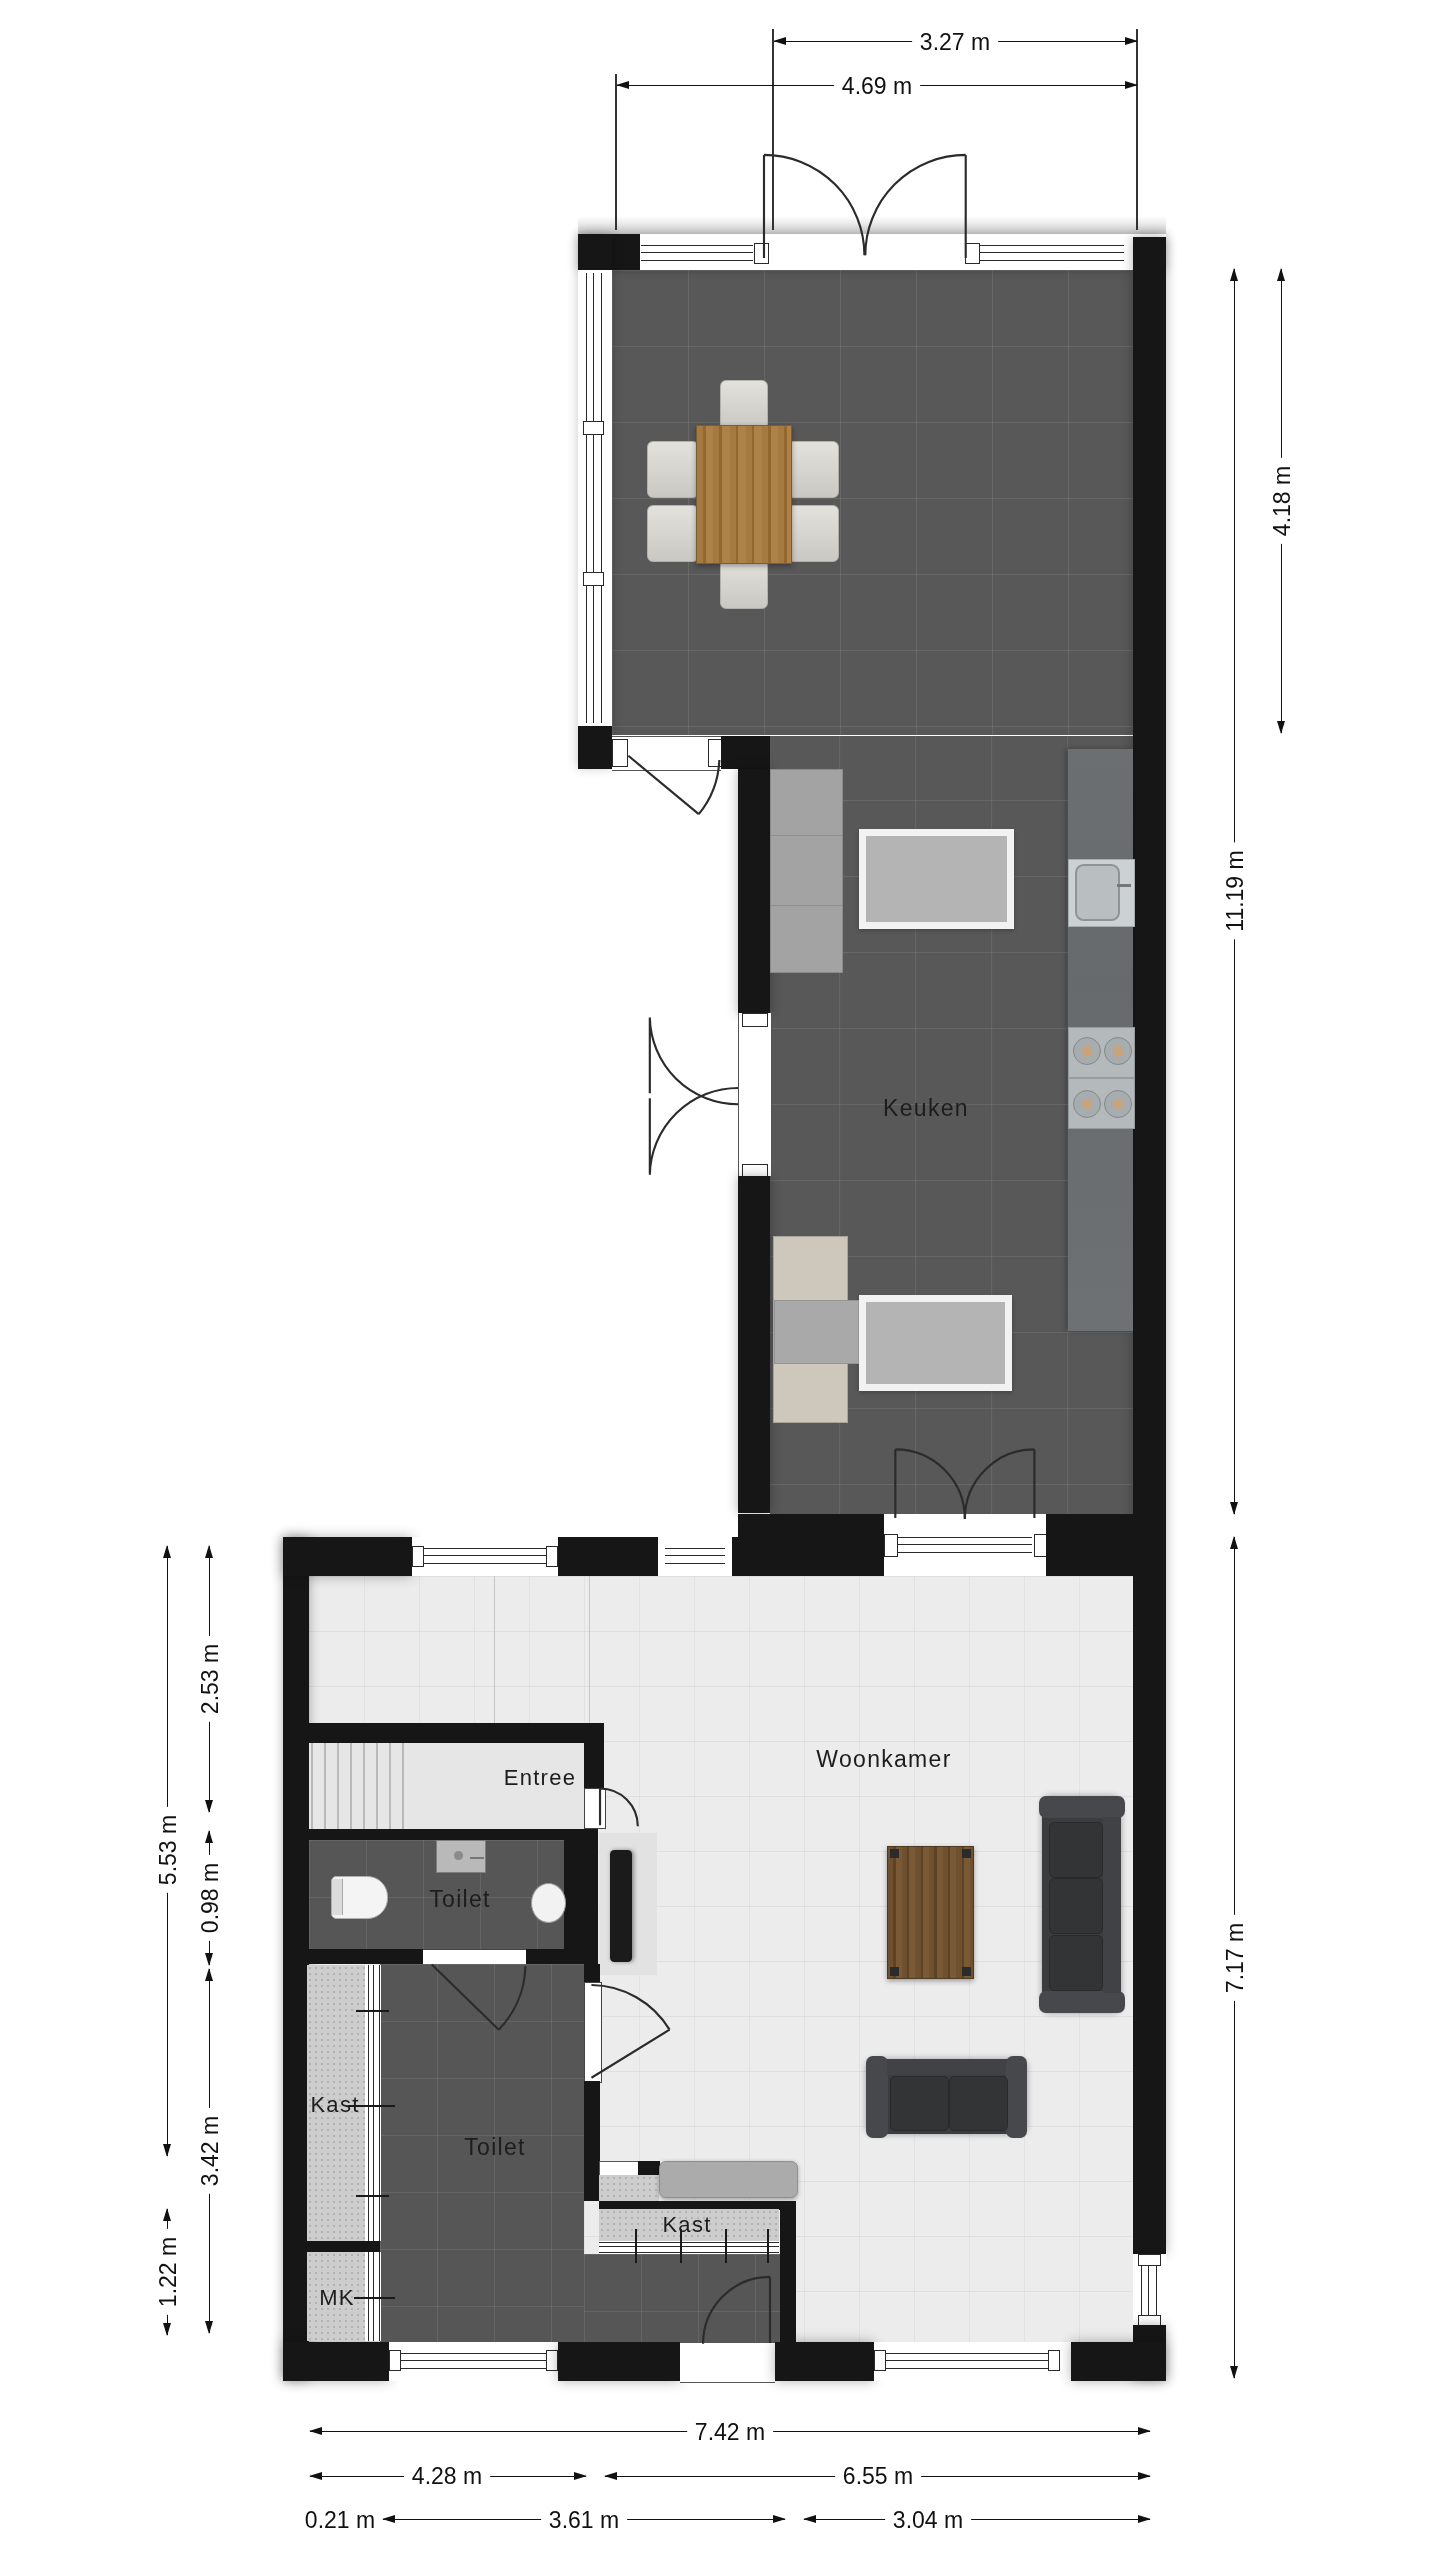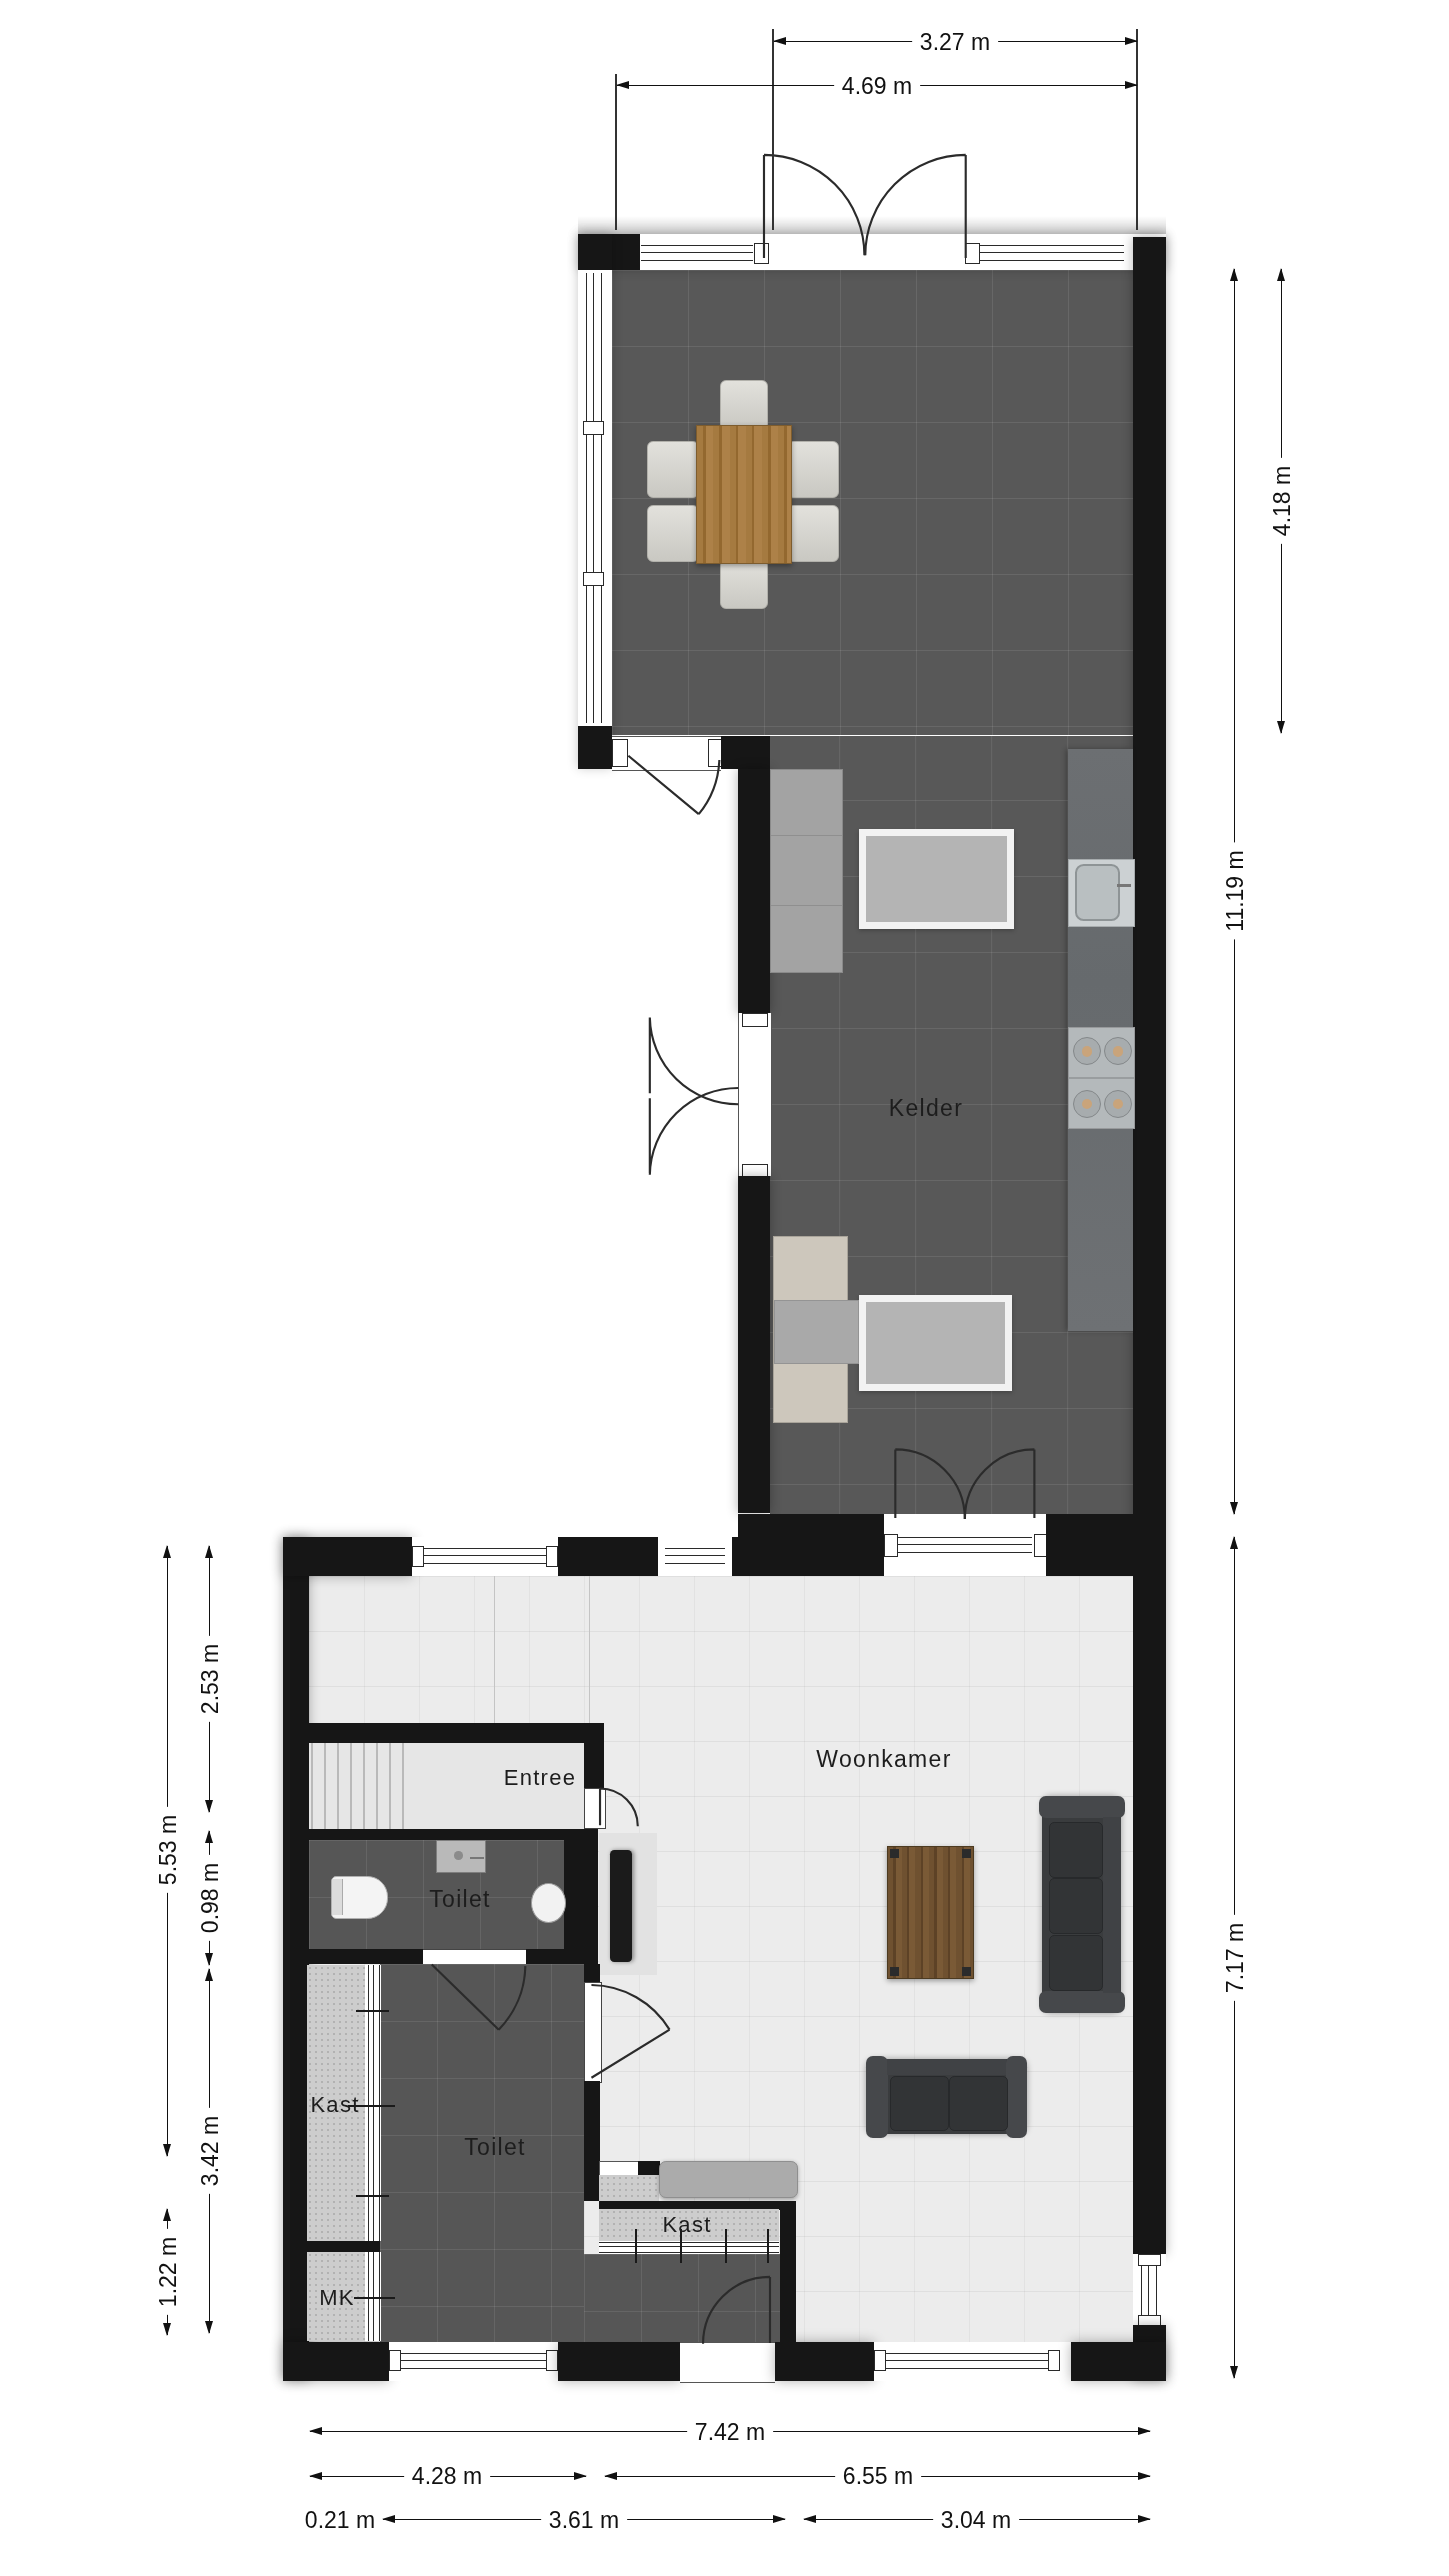--- a/index.html
+++ b/index.html
@@ -141,21 +141,21 @@
     <div class="abs" style="left:48px;top:24px;width:13.7px;height:3.4px;background:#777;"></div>
   </div>
   <div class="abs" style="left:1068px;top:1027px;width:65px;height:100px;background:#b4b9bb;border:0.9px solid #97999b;">
     <div class="abs" style="left:0;top:49px;width:100%;height:1.7px;background:#999d9f;"></div>
     <div class="burner" style="left:4.3px;top:9.4px;"></div>
     <div class="burner" style="left:35px;top:9.4px;"></div>
     <div class="burner" style="left:4.3px;top:62px;"></div>
     <div class="burner" style="left:35px;top:62px;"></div>
   </div>
 
-  <div class="roomlabel" style="left:926px;top:1108px;">Kelder</div>
+  <div class="roomlabel" style="left:926px;top:1108px;">Keuken</div>
 
   <div class="tile-light" style="left:309px;top:1576px;width:824px;height:766px;"></div>
 
   <div class="wall sh" style="left:283px;top:1537px;width:26px;height:843px;"></div>
   <div class="wall sh" style="left:283px;top:1537px;width:129px;height:39px;"></div>
   <div class="winband" style="left:412px;top:1537px;width:146px;height:39px;"></div>
   <div class="gzh" style="left:424px;top:1548px;width:122px;height:13.7px;"></div>
   <div class="jmb" style="left:412px;top:1546px;width:10.3px;height:19px;"></div>
   <div class="jmb" style="left:546px;top:1546px;width:10.3px;height:19px;"></div>
   <div class="wall" style="left:558px;top:1537px;width:100px;height:39px;"></div>
@@ -313,16 +313,16 @@
   <div class="dimh" style="left:310px;top:2431px;width:840px;"></div>
   <div class="dimlabel" style="left:730px;top:2432px;">7.42 m</div>
   <div class="dimh" style="left:310px;top:2476px;width:276px;"></div>
   <div class="dimlabel" style="left:447px;top:2476px;">4.28 m</div>
   <div class="dimh" style="left:605px;top:2476px;width:545px;"></div>
   <div class="dimlabel" style="left:878px;top:2476px;">6.55 m</div>
   <div class="dimlabel" style="left:340px;top:2520px;">0.21 m</div>
   <div class="dimh" style="left:383px;top:2519px;width:402px;"></div>
   <div class="dimlabel" style="left:584px;top:2520px;">3.61 m</div>
   <div class="dimh" style="left:804px;top:2519px;width:346px;"></div>
-  <div class="dimlabel" style="left:976px;top:2520px;">3.04 m</div>
+  <div class="dimlabel" style="left:928px;top:2520px;">3.04 m</div>
 
 </div>
 
 
 </body></html>

